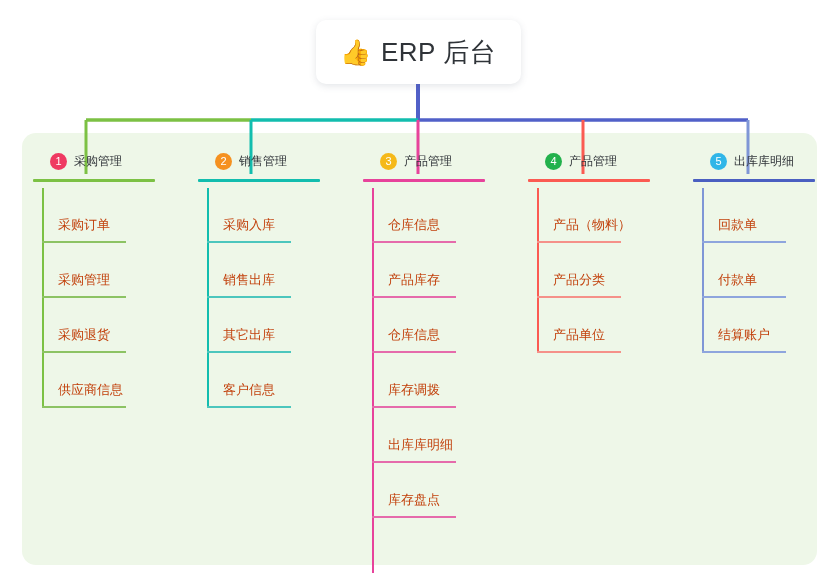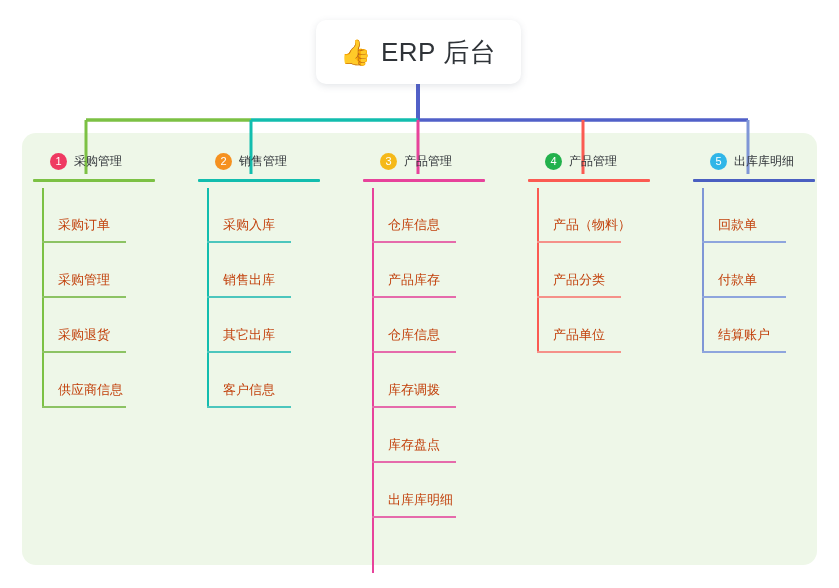--- a/index.html
+++ b/index.html
@@ -235,25 +235,25 @@
           </div>
           <div class="leaf">
             <span class="leaf-label">仓库信息</span>
             <span class="leaf-rule" style="background: rgb(229, 107, 171);"></span>
           </div>
           <div class="leaf">
             <span class="leaf-label">库存调拨</span>
             <span class="leaf-rule" style="background: rgb(229, 107, 171);"></span>
           </div>
           <div class="leaf">
+            <span class="leaf-label">出库库明细</span>
+            <span class="leaf-rule" style="background: rgb(229, 107, 171);"></span>
+          </div>
+          <div class="leaf">
             <span class="leaf-label">库存盘点</span>
-            <span class="leaf-rule" style="background: rgb(229, 107, 171);"></span>
-          </div>
-          <div class="leaf">
-            <span class="leaf-label">出库库明细</span>
             <span class="leaf-rule" style="background: rgb(229, 107, 171);"></span>
           </div>
         </div>
       </div>
       <div class="column" style="left: 528px;">
         <div class="col-head">
           <span class="badge" style="background: rgb(34, 177, 76);">4</span>
           <span class="head-label">产品管理</span>
           <span class="head-rule" style="background: rgb(251, 91, 82);"></span>
         </div>

